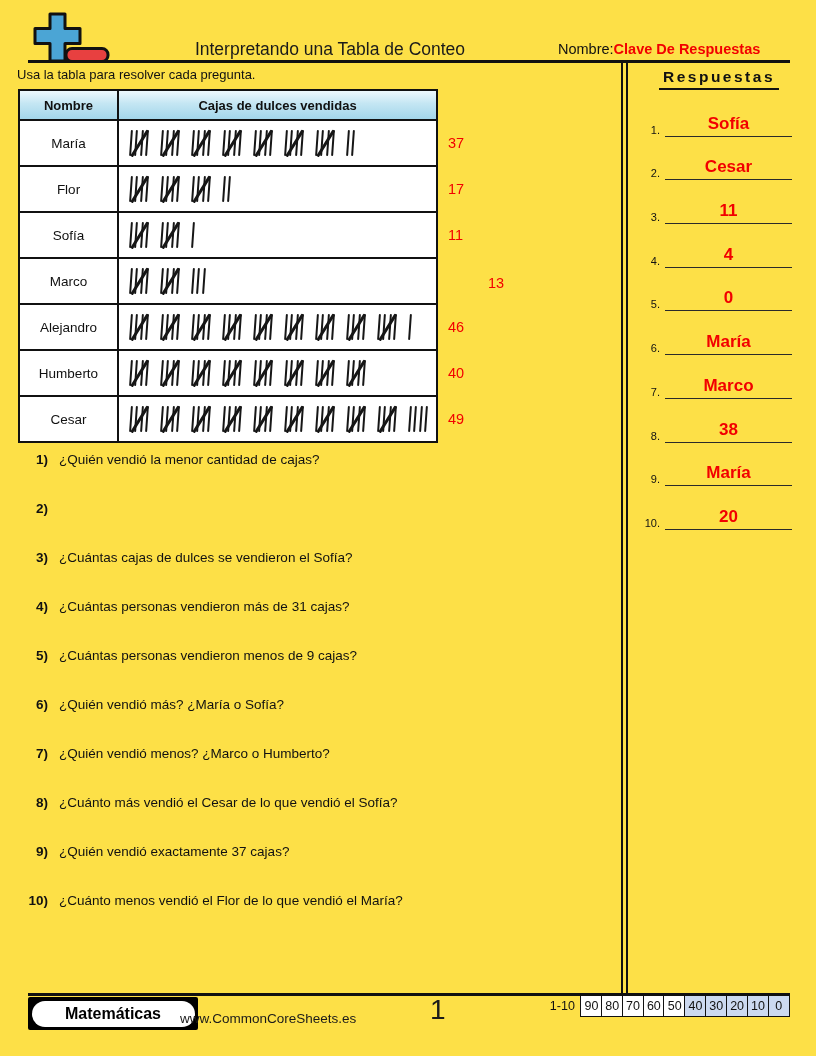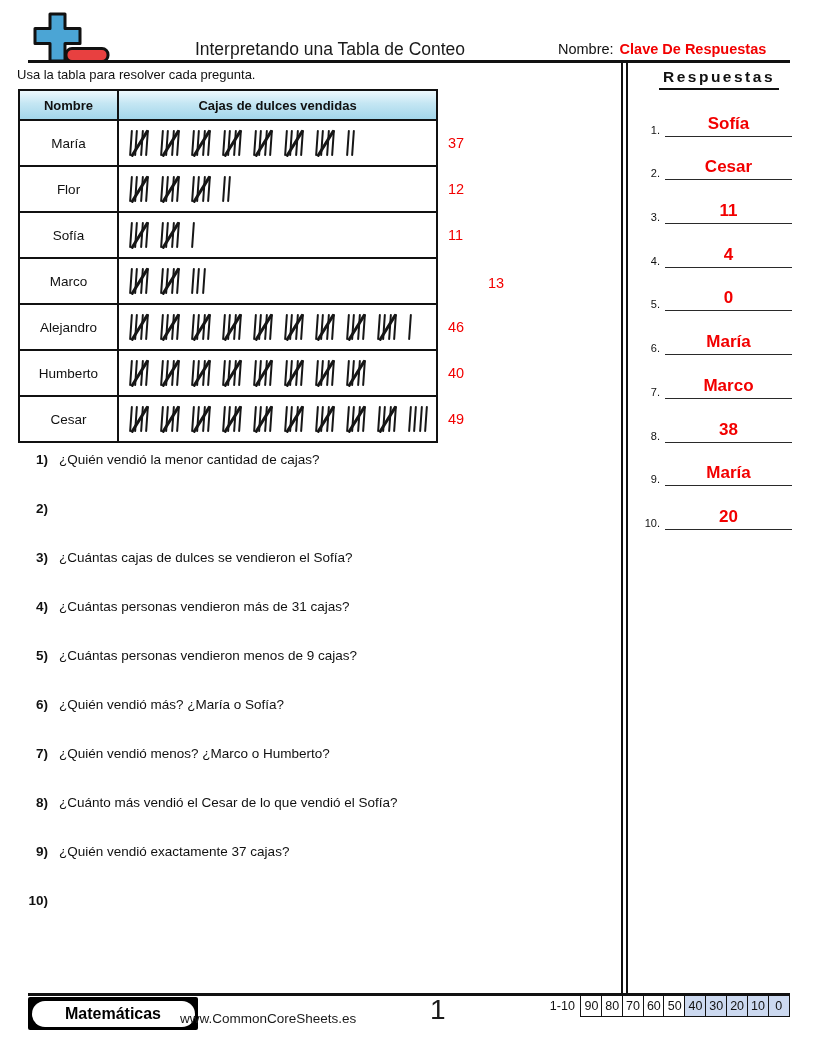--- a/index.html
+++ b/index.html
@@ -1,27 +1,27 @@
 <!DOCTYPE html>
 <html style="--red: #f20000; --score-blue: #ccd9f0;"><head>
 <meta charset="utf-8">
 <style>
   * { box-sizing: border-box; margin: 0; padding: 0; }
   html,body { background:#888; }
   body { font-family: "Liberation Sans", "DejaVu Sans", sans-serif; }
   #page {
     position: relative; width: 816px; height: 1056px;
-    background: #ffffff; margin: 0 auto; overflow: hidden; color:#111;
+    background: #fde047; margin: 0 auto; overflow: hidden; color:#111;
   }
 
   
   .logo { position:absolute; left:26px; top:11px; }
   .page-title { position:absolute; left:140px; top:39px; width:380px; text-align:center;
     font-size:17.5px; color:#1a1a1a; }
-  .name-row { position:absolute; left:558px; top:41px; display:flex; gap:6px; font-size:14.5px; }
+  .name-row { position:absolute; left:558px; top:41px; display:flex; font-size:14.5px; }
   .name-value { color:var(--red); font-weight:bold; }
   .header-rule { position:absolute; left:28px; top:60px; width:762px; height:3px; background:#111; }
 
   
   .instruction { position:absolute; left:17px; top:67px; font-size:13px; font-weight:normal; }
 
   
   .ttable { position:absolute; left:18px; top:89px; width:420px; border:2.5px solid #111; background:#fff; }
   .thead { display:flex; height:28px;
     background: linear-gradient(180deg,#eef9fd 0%,#c4e6f3 45%,#a3d6ea 100%);
@@ -403,21 +403,21 @@
               <i style="left: 7.3px;"></i>
               <i style="left: 12.6px;"></i>
               <i style="left: 17.9px;"></i>
             </span>
           </div>
         </div>
       </div>
   </div>
   <div>
       <div class="count" style="top: 119.5px;">37</div>
-      <div class="count" style="top: 165.5px;">12</div>
+      <div class="count" style="top: 165.5px;">17</div>
       <div class="count" style="top: 211.5px;">11</div>
       <div class="count" style="top: 260px; margin-left: 40px;">13</div>
       <div class="count" style="top: 303.5px;">46</div>
       <div class="count" style="top: 349.5px;">40</div>
       <div class="count" style="top: 395.5px;">49</div>
     </div>
 
   <div class="questions">
       <div class="q">
         <span class="qn">1)</span>
@@ -449,20 +449,21 @@
       <div class="q">
         <span class="qn">8)</span>
         <span class="qt">¿Cuánto más vendió el Cesar de lo que vendió el Sofía?</span>
       </div>
       <div class="q">
         <span class="qn">9)</span>
         <span class="qt">¿Quién vendió exactamente 37 cajas?</span>
       </div>
       <div class="q">
         <span class="qn">10)</span>
+        <span class="qt">¿Cuánto menos vendió el Flor de lo que vendió el María?</span>
       </div>
     </div>
 
   <div class="divider"></div>
 
   <div class="answers-title-wrap">
     <span class="answers-title">Respuestas</span>
   </div>
   <div class="answers">
       <div class="ans">

